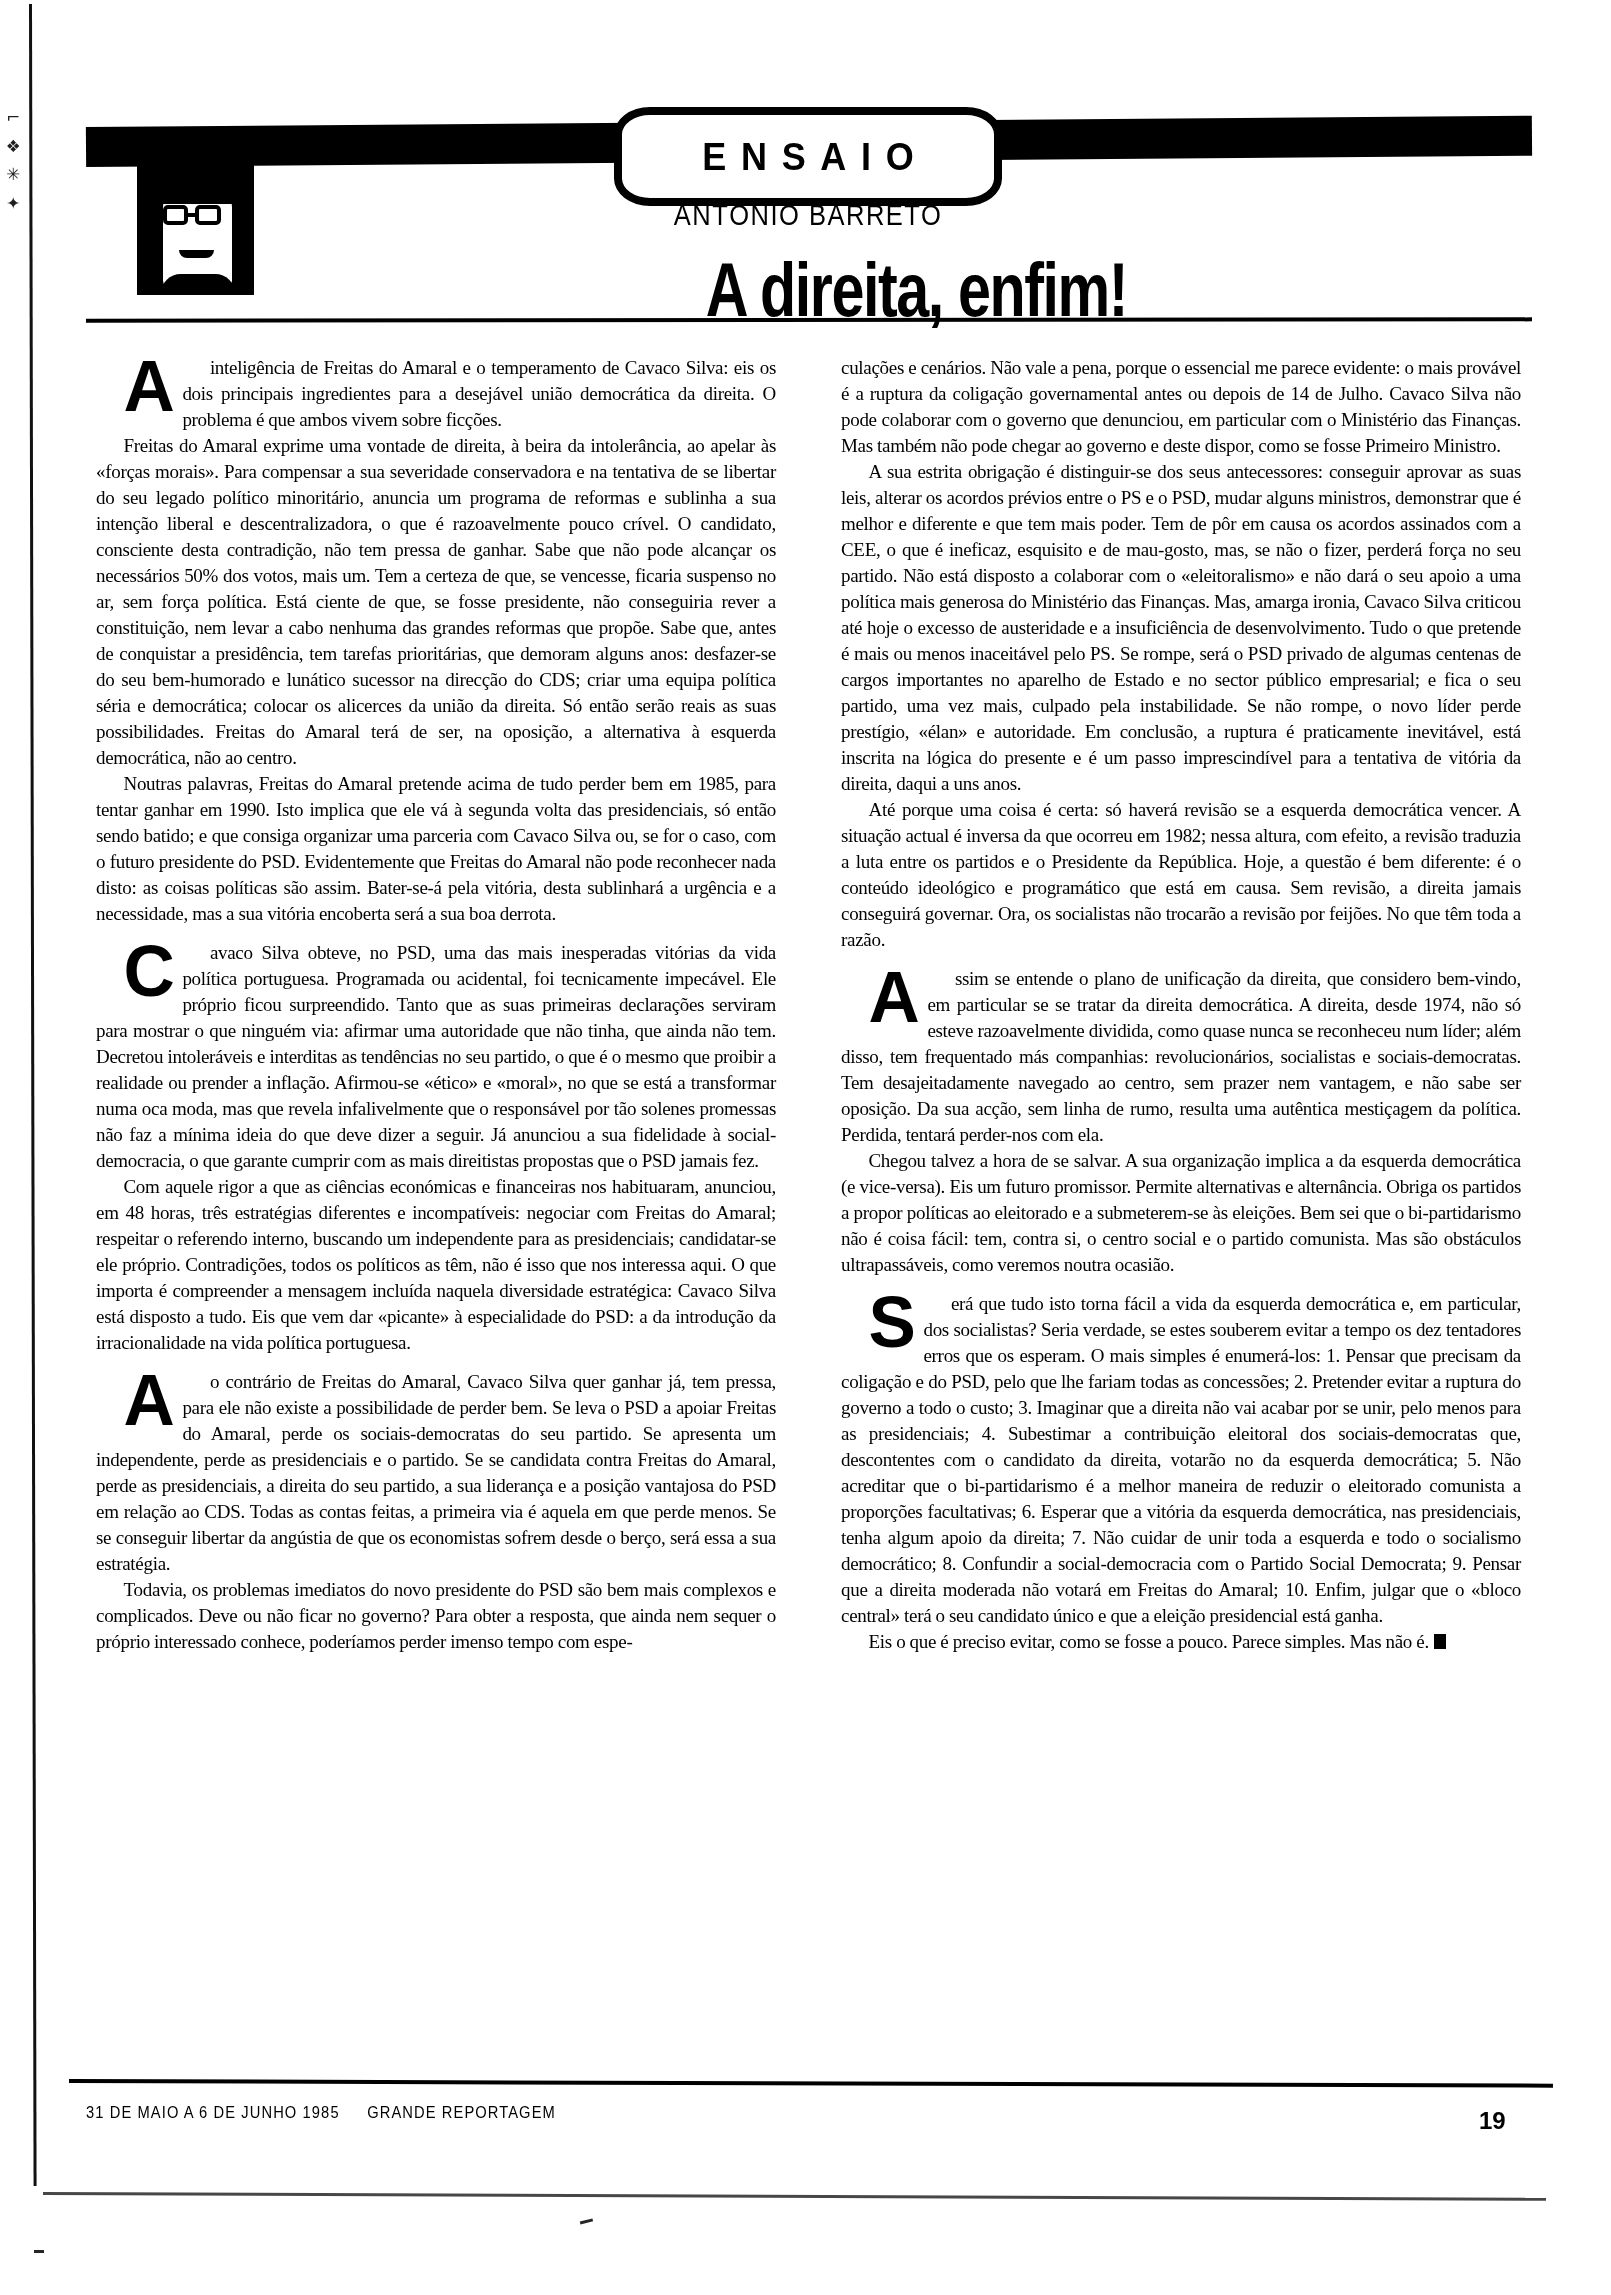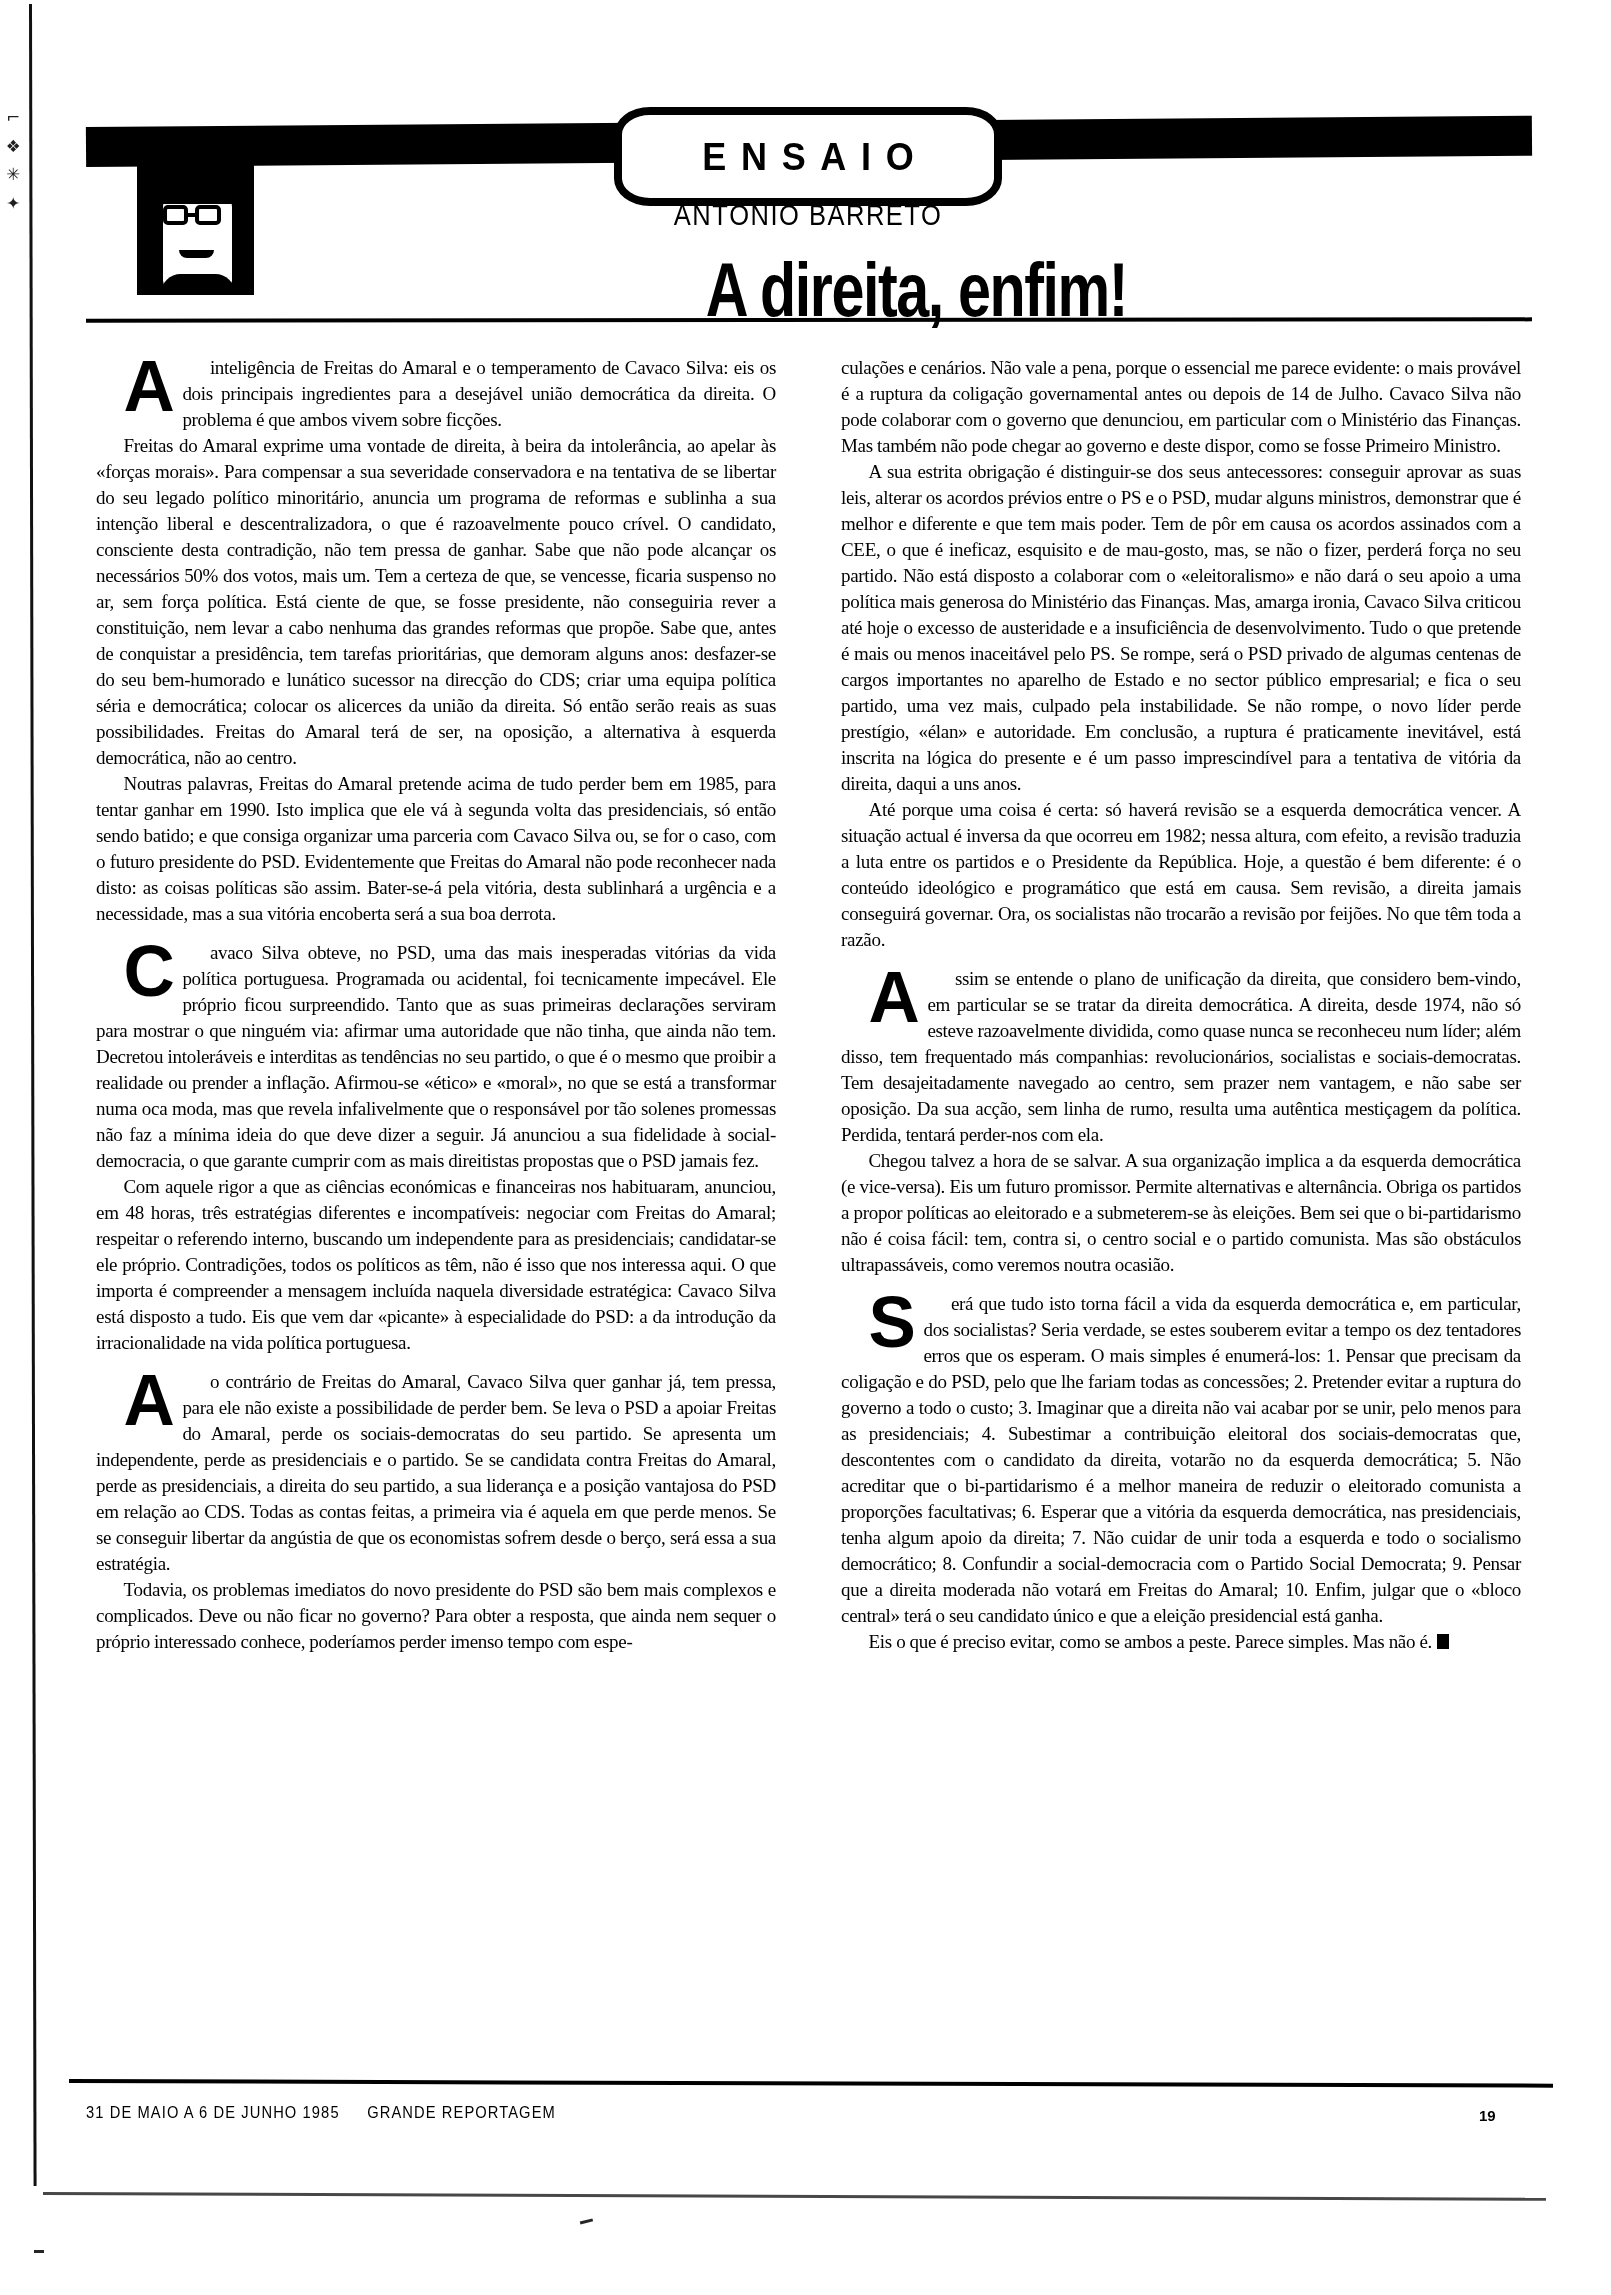--- a/index.html
+++ b/index.html
@@ -287,21 +287,21 @@
     white-space: nowrap;
     transform: scaleY(1.15);
     transform-origin: left top;
   }
   .footer-left .sep { display: inline-block; width: 27.5px; }
   .footer-page {
     position: absolute;
     left: 1479px;
     top: 2107px;
     font-family: "Liberation Sans", "DejaVu Sans", sans-serif;
-    font-size: 15px;
+    font-size: 24px;
     font-weight: 700;
     color: #000;
   }
   
   .speckle {
     position: absolute;
     background: #000;
     opacity: .85;
   }
 </style>
@@ -373,21 +373,21 @@
       <div class="para-gap"></div>
 
       <p class="dropcap-p"><span class="dcap">A</span><span>ssim se entende o plano de unificação da direita, que considero bem-vindo, em particular se se tratar da direita democrática. A direita, desde 1974, não só esteve razoavelmente dividida, como quase nunca se reconheceu num líder; além disso, tem frequentado más companhias: revolucionários, socialistas e sociais-democratas. Tem desajeitadamente navegado ao centro, sem prazer nem vantagem, e não sabe ser oposição. Da sua acção, sem linha de rumo, resulta uma autêntica mestiçagem da política. Perdida, tentará perder-nos com ela.</span></p>
 
       <p><span>Chegou talvez a hora de se salvar. A sua organização implica a da esquerda democrática (e vice-versa). Eis um futuro promissor. Permite alternativas e alternância. Obriga os partidos a propor políticas ao eleitorado e a submeterem-se às eleições. Bem sei que o bi-partidarismo não é coisa fácil: tem, contra si, o centro social e o partido comunista. Mas são obstáculos ultrapassáveis, como veremos noutra ocasião.</span></p>
 
       <div class="para-gap"></div>
 
       <p class="dropcap-p"><span class="dcap">S</span><span>erá que tudo isto torna fácil a vida da esquerda democrática e, em particular, dos socialistas? Seria verdade, se estes souberem evitar a tempo os dez tentadores erros que os esperam. O mais simples é enumerá-los: 1. Pensar que precisam da coligação e do PSD, pelo que lhe fariam todas as concessões; 2. Pretender evitar a ruptura do governo a todo o custo; 3. Imaginar que a direita não vai acabar por se unir, pelo menos para as presidenciais; 4. Subestimar a contribuição eleitoral dos sociais-democratas que, descontentes com o candidato da direita, votarão no da esquerda democrática; 5. Não acreditar que o bi-partidarismo é a melhor maneira de reduzir o eleitorado comunista a proporções facultativas; 6. Esperar que a vitória da esquerda democrática, nas presidenciais, tenha algum apoio da direita; 7. Não cuidar de unir toda a esquerda e todo o socialismo democrático; 8. Confundir a social-democracia com o Partido Social Democrata; 9. Pensar que a direita moderada não votará em Freitas do Amaral; 10. Enfim, julgar que o «bloco central» terá o seu candidato único e que a eleição presidencial está ganha.</span></p>
 
-      <p><span>Eis o que é preciso evitar, como se ambos a peste. Parece simples. Mas não é.</span><span class="endmark"></span></p>
+      <p><span>Eis o que é preciso evitar, como se fosse a pouco. Parece simples. Mas não é.</span><span class="endmark"></span></p>
     </div>
   </div>
 
   <div class="footer-rule"></div>
 
   <div class="footer-left">
     <span>31 DE MAIO A 6 DE JUNHO 1985</span><span class="sep"></span><span>GRANDE REPORTAGEM</span>
   </div>
 
   <div class="footer-page">19</div>

